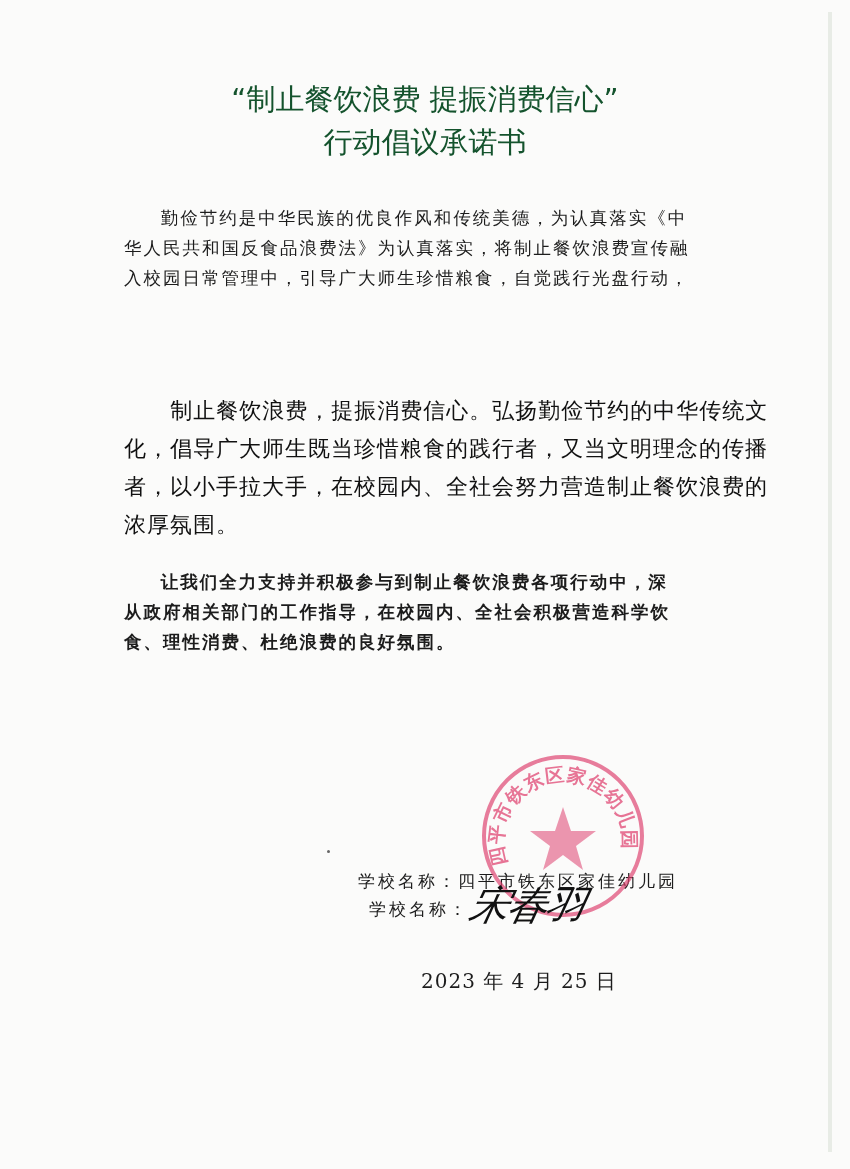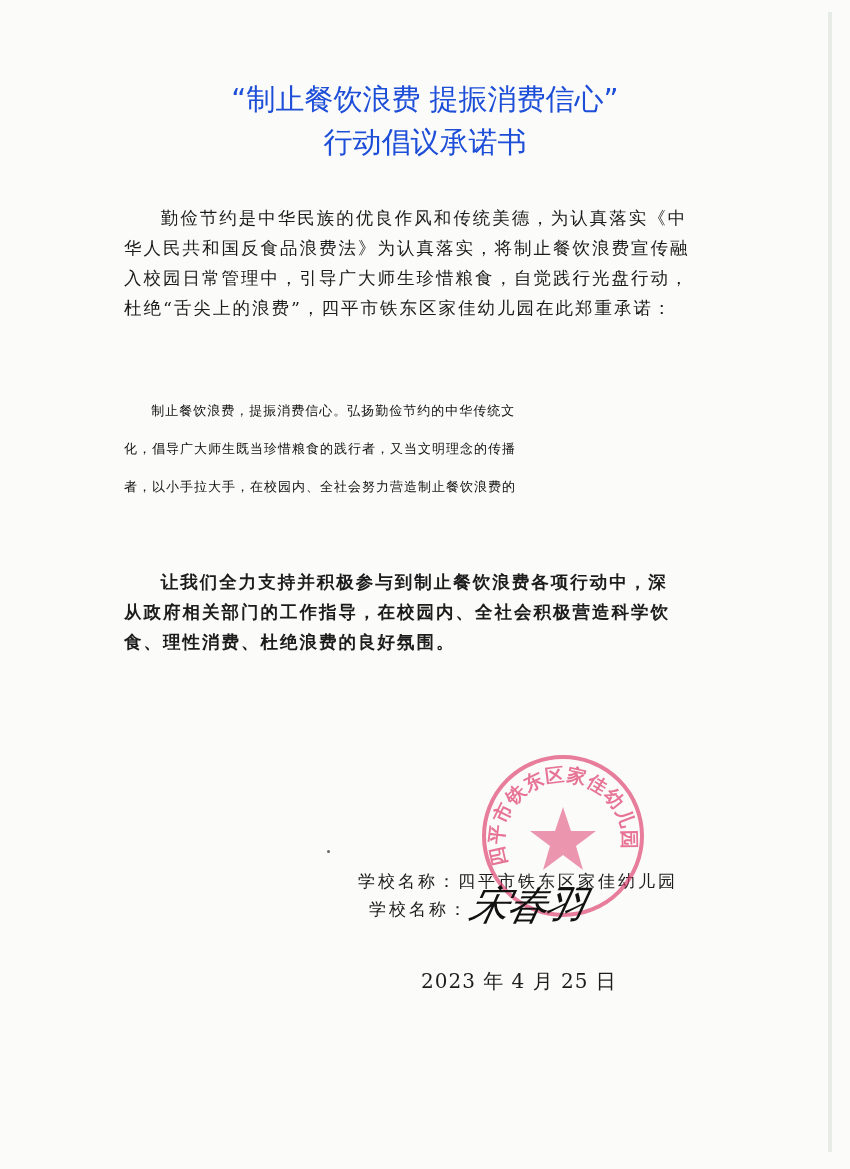--- a/index.html
+++ b/index.html
@@ -3,30 +3,30 @@
 <meta charset="utf-8">
 <style>
   html, body { margin: 0; padding: 0; }
   body {
     width: 850px; height: 1169px; background: #fbfbfa; position: relative; overflow: hidden;
     font-family: "DejaVu Serif", "Liberation Serif", serif; color: #1c1c1c;
   }
   .page-edge { position: absolute; top: 12px; right: 18px; width: 4px; height: 1140px; background: #e8ece6; }
   .title {
     position: absolute; left: 0; width: 850px; text-align: center;
-    font-family: "DejaVu Sans", "Liberation Sans", sans-serif; font-size: 29px; color: #1d4ed8;
+    font-family: "DejaVu Sans", "Liberation Sans", sans-serif; font-size: 29px; color: #14532d;
   }
   .title1 { top: 80px; }
   .title2 { top: 123px; }
   .para {
     position: absolute; left: 124px; width: 610px; font-size: 17.5px; line-height: 30px; letter-spacing: 2px;
     text-align: justify;
   }
   .p1 { top: 203px; }
-  .p2 { top: 392px; font-family: Liberation Sans, sans-serif; font-size: 13px; line-height: 38px; letter-spacing: 1px; color: #111; }
+  .p2 { top: 392px; font-family: Liberation Sans, sans-serif; font-size: 22px; line-height: 38px; letter-spacing: 1px; color: #111; }
   .p3 { top: 567px; font-weight: bold; }
   .indent { text-indent: 2.1em; }
   .line { display: block; white-space: nowrap; }
   .school { position: absolute; top: 831px; left: 358px; font-size: 17px; letter-spacing: 3px; white-space: nowrap; margin-top: 39px; }
   .sign-label { position: absolute; top: 898px; left: 369px; font-size: 17px; letter-spacing: 3px; }
   .signature {
     position: absolute; top: 878px; left: 470px; font-family: "DejaVu Serif", serif; font-size: 40px;
     font-style: italic; color: #111; transform: skewX(-12deg); letter-spacing: -2px;
   }
   .date { position: absolute; top: 968px; left: 421px; font-size: 20px; letter-spacing: 1px; }
@@ -42,27 +42,27 @@
 
 <div class="page-edge"></div>
 
 <div class="title title1">“制止餐饮浪费  提振消费信心”</div>
 <div class="title title2">行动倡议承诺书</div>
 
 <div class="para p1">
   <span class="line indent">勤俭节约是中华民族的优良作风和传统美德，为认真落实《中</span>
   <span class="line">华人民共和国反食品浪费法》为认真落实，将制止餐饮浪费宣传融</span>
   <span class="line">入校园日常管理中，引导广大师生珍惜粮食，自觉践行光盘行动，</span>
-  <span class="line">杜绝“舌尖上的浪费”，四平市铁东区家佳幼儿园在此郑重承诺：</span>
 </div>
 
 <div class="para p2">
   <span class="line indent">制止餐饮浪费，提振消费信心。弘扬勤俭节约的中华传统文</span>
   <span class="line">化，倡导广大师生既当珍惜粮食的践行者，又当文明理念的传播</span>
   <span class="line">者，以小手拉大手，在校园内、全社会努力营造制止餐饮浪费的</span>
+  <span class="line">浓厚氛围。</span>
 </div>
 
 <div class="para p3">
   <span class="line indent">让我们全力支持并积极参与到制止餐饮浪费各项行动中，深</span>
   <span class="line">从政府相关部门的工作指导，在校园内、全社会积极营造科学饮</span>
   <span class="line">食、理性消费、杜绝浪费的良好氛围。</span>
 </div>
 
 <div class="dot"></div>
 

